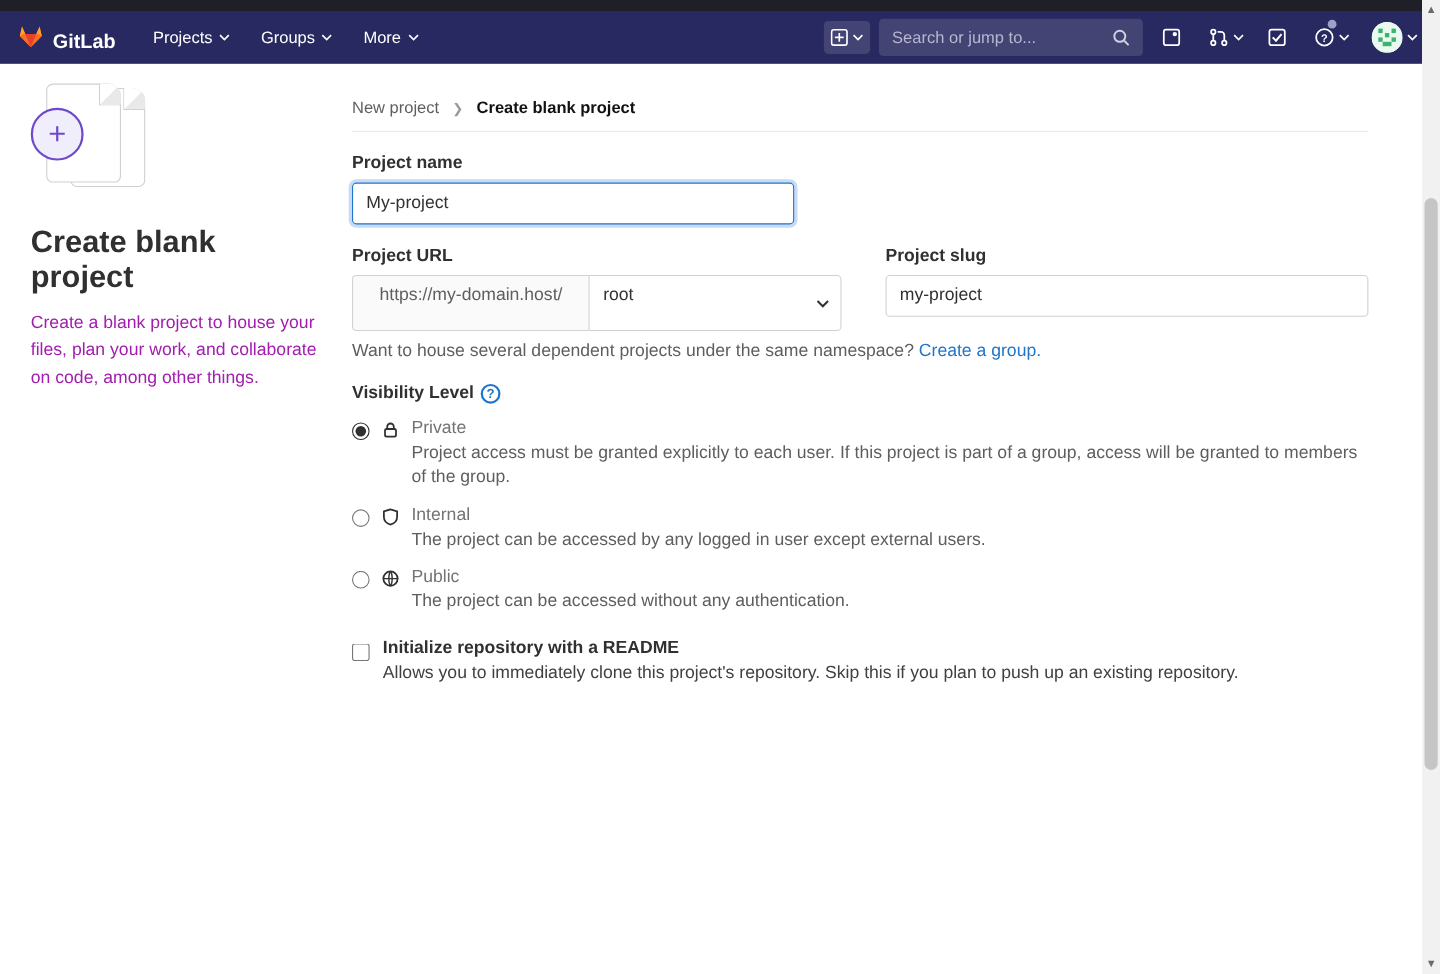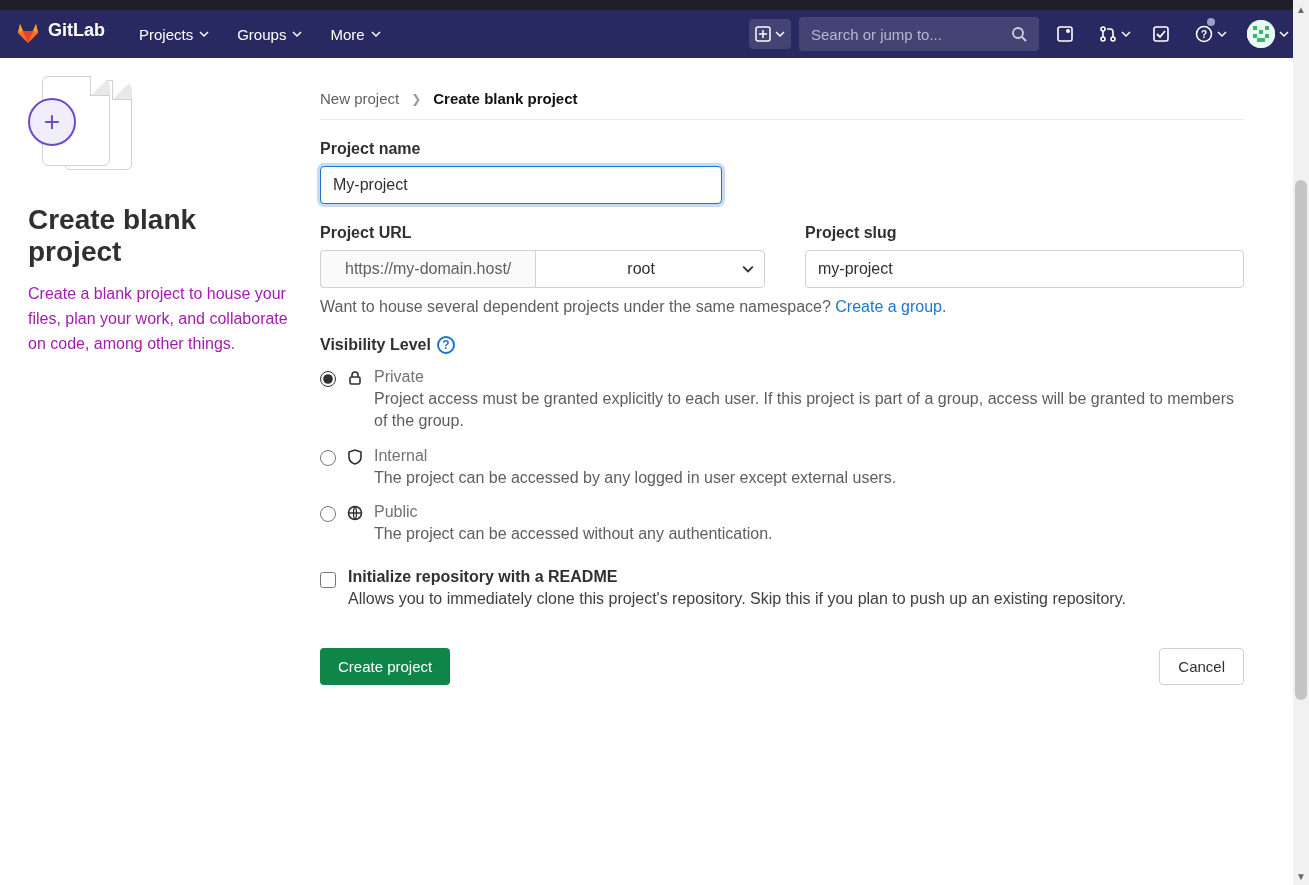--- a/index.html
+++ b/index.html
@@ -7,21 +7,21 @@
   .topstrip { height: 10px; background: #1f1f28; }
   .navbar {
     background: #292961;
     color: #fff;
     height: 48px;
     display: flex;
     align-items: center;
     padding: 0 16px;
     gap: 8px;
   }
-  .brand { display: flex; align-items: flex-start; gap: 8px; margin-right: 16px; }
+  .brand { display: flex; align-items: flex-end; gap: 8px; margin-right: 16px; }
   .brand-text { font-size: 18px; font-weight: 600; color: #fff; }
   .nav-item {
     display: flex; align-items: center; gap: 6px;
     padding: 6px 10px; color: #fff; font-size: 15px; cursor: pointer;
     border-radius: 4px;
   }
   .chev { width: 10px; height: 10px; }
   .spacer { flex: 1; }
   .search-box {
     background: rgba(255,255,255,0.12);
@@ -99,22 +99,22 @@
   .slug-block { flex: 1; }
 
   .input-group { display: flex; }
   .input-prefix {
     border: 1px solid #d1d1d1; border-right: none; border-radius: 4px 0 0 4px;
     background: #fafafa; color: #5e5e5e; padding: 9px 24px; font-size: 16px;
     white-space: nowrap;
   }
   .input-select {
     flex: 1; border: 1px solid #d1d1d1; border-radius: 0 4px 4px 0;
-    padding: 9px 30px 9px 12px; font-size: 16px; cursor: pointer;
-    position: relative; background: #fff; text-align: center;
+    padding: 9px 30px 22px 12px; font-size: 16px; cursor: pointer;
+    position: relative; background: #fff;
   }
   .select-caret { position: absolute; right: 10px; top: 50%; transform: translateY(-50%); pointer-events:none; }
 
   .hint { margin-top: 10px; font-size: 16px; color: #5e5e5e; }
   .hint a { color: #1f75cb; text-decoration: none; cursor: pointer; }
 
   .visibility-label { display: flex; align-items: center; gap: 6px; }
   .help-circ { width: 18px; height: 18px; border: 2px solid #1f75cb; border-radius: 50%; color:#1f75cb; font-size:12px; font-weight:700; display:flex; align-items:center; justify-content:center; cursor:pointer; }
 
   .radio-opt { display: flex; gap: 10px; margin-top: 14px; align-items: flex-start; }
@@ -350,24 +350,20 @@
     </div>
 
     <div class="check-opt">
       <input class="checkbox" type="checkbox" style="">
       <div>
         <div class="check-title">Initialize repository with a README</div>
         <div class="check-desc">Allows you to immediately clone this project's repository. Skip this if you plan to push up an existing repository.</div>
       </div>
     </div>
 
-    <div class="actions">
-      <button class="btn-primary">Create project</button>
-      <button class="btn-secondary">Cancel</button>
-    </div>
   </div>
 </div>
 
 <div class="rscroll">
   <div class="rscroll-arrow" style="top:0">▲</div>
   <div class="rscroll-thumb" style="top:180px;height:520px"></div>
   <div class="rscroll-arrow" style="bottom:0">▼</div>
 </div>
 
 </body></html>

